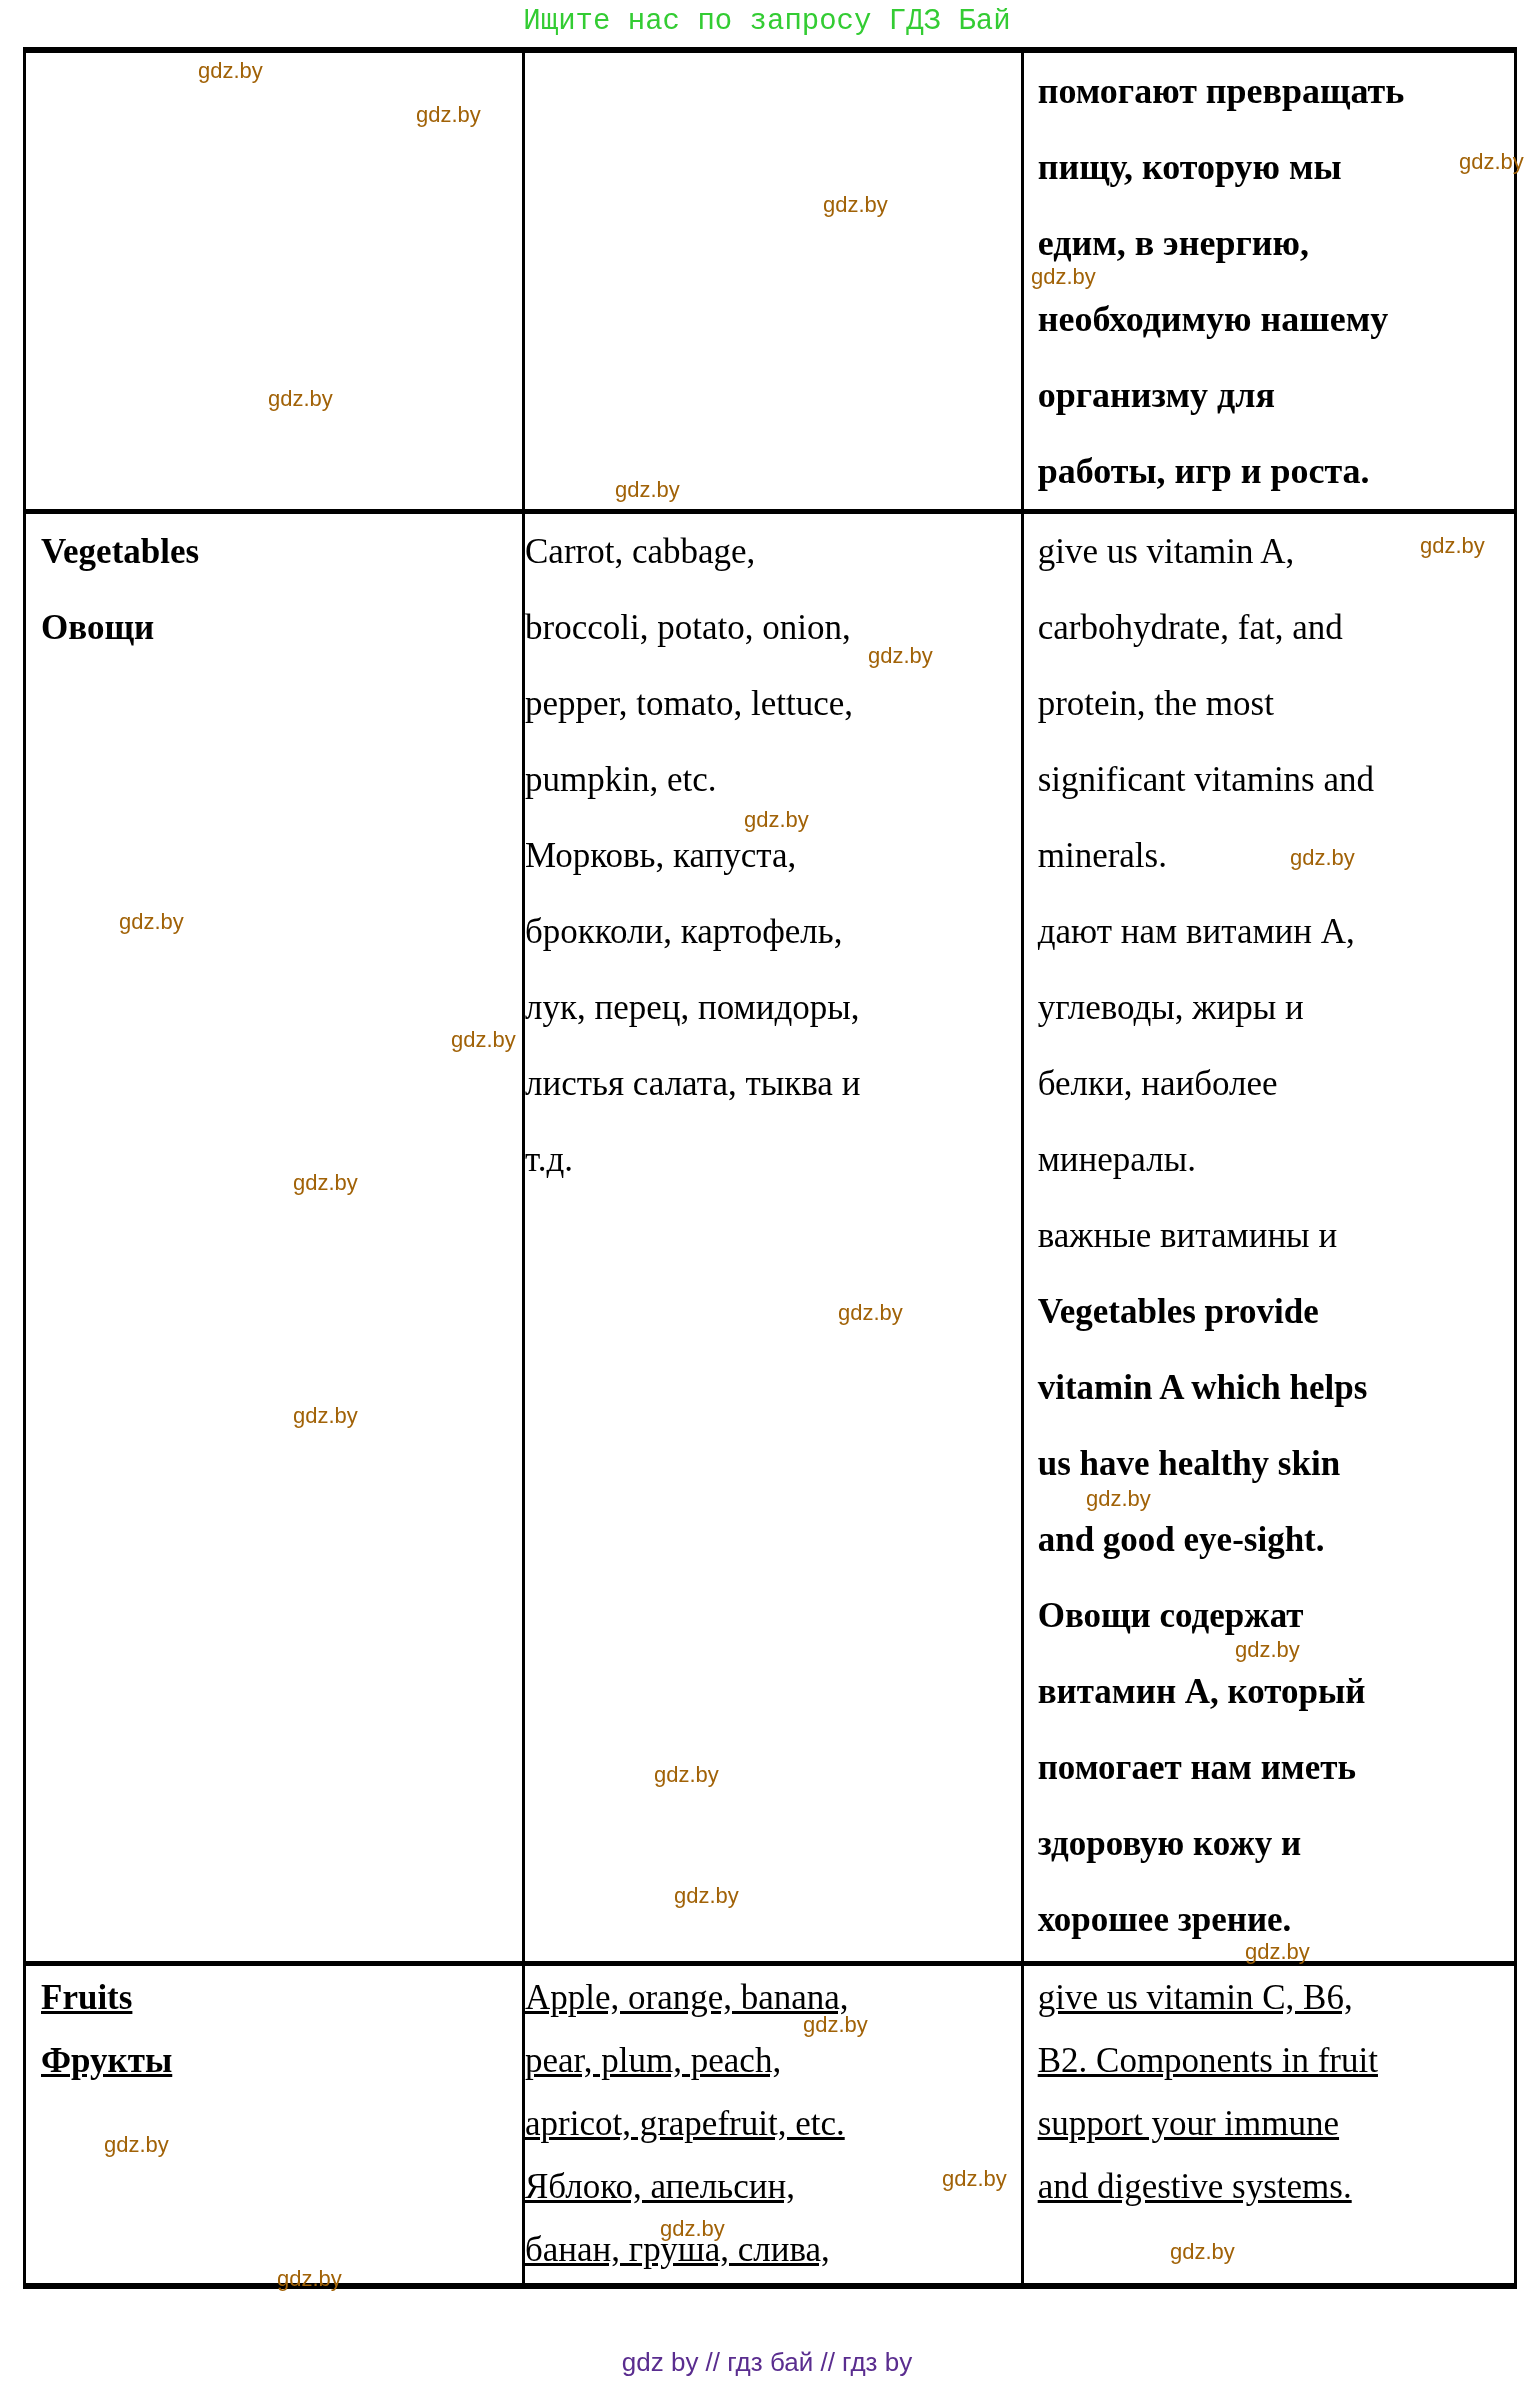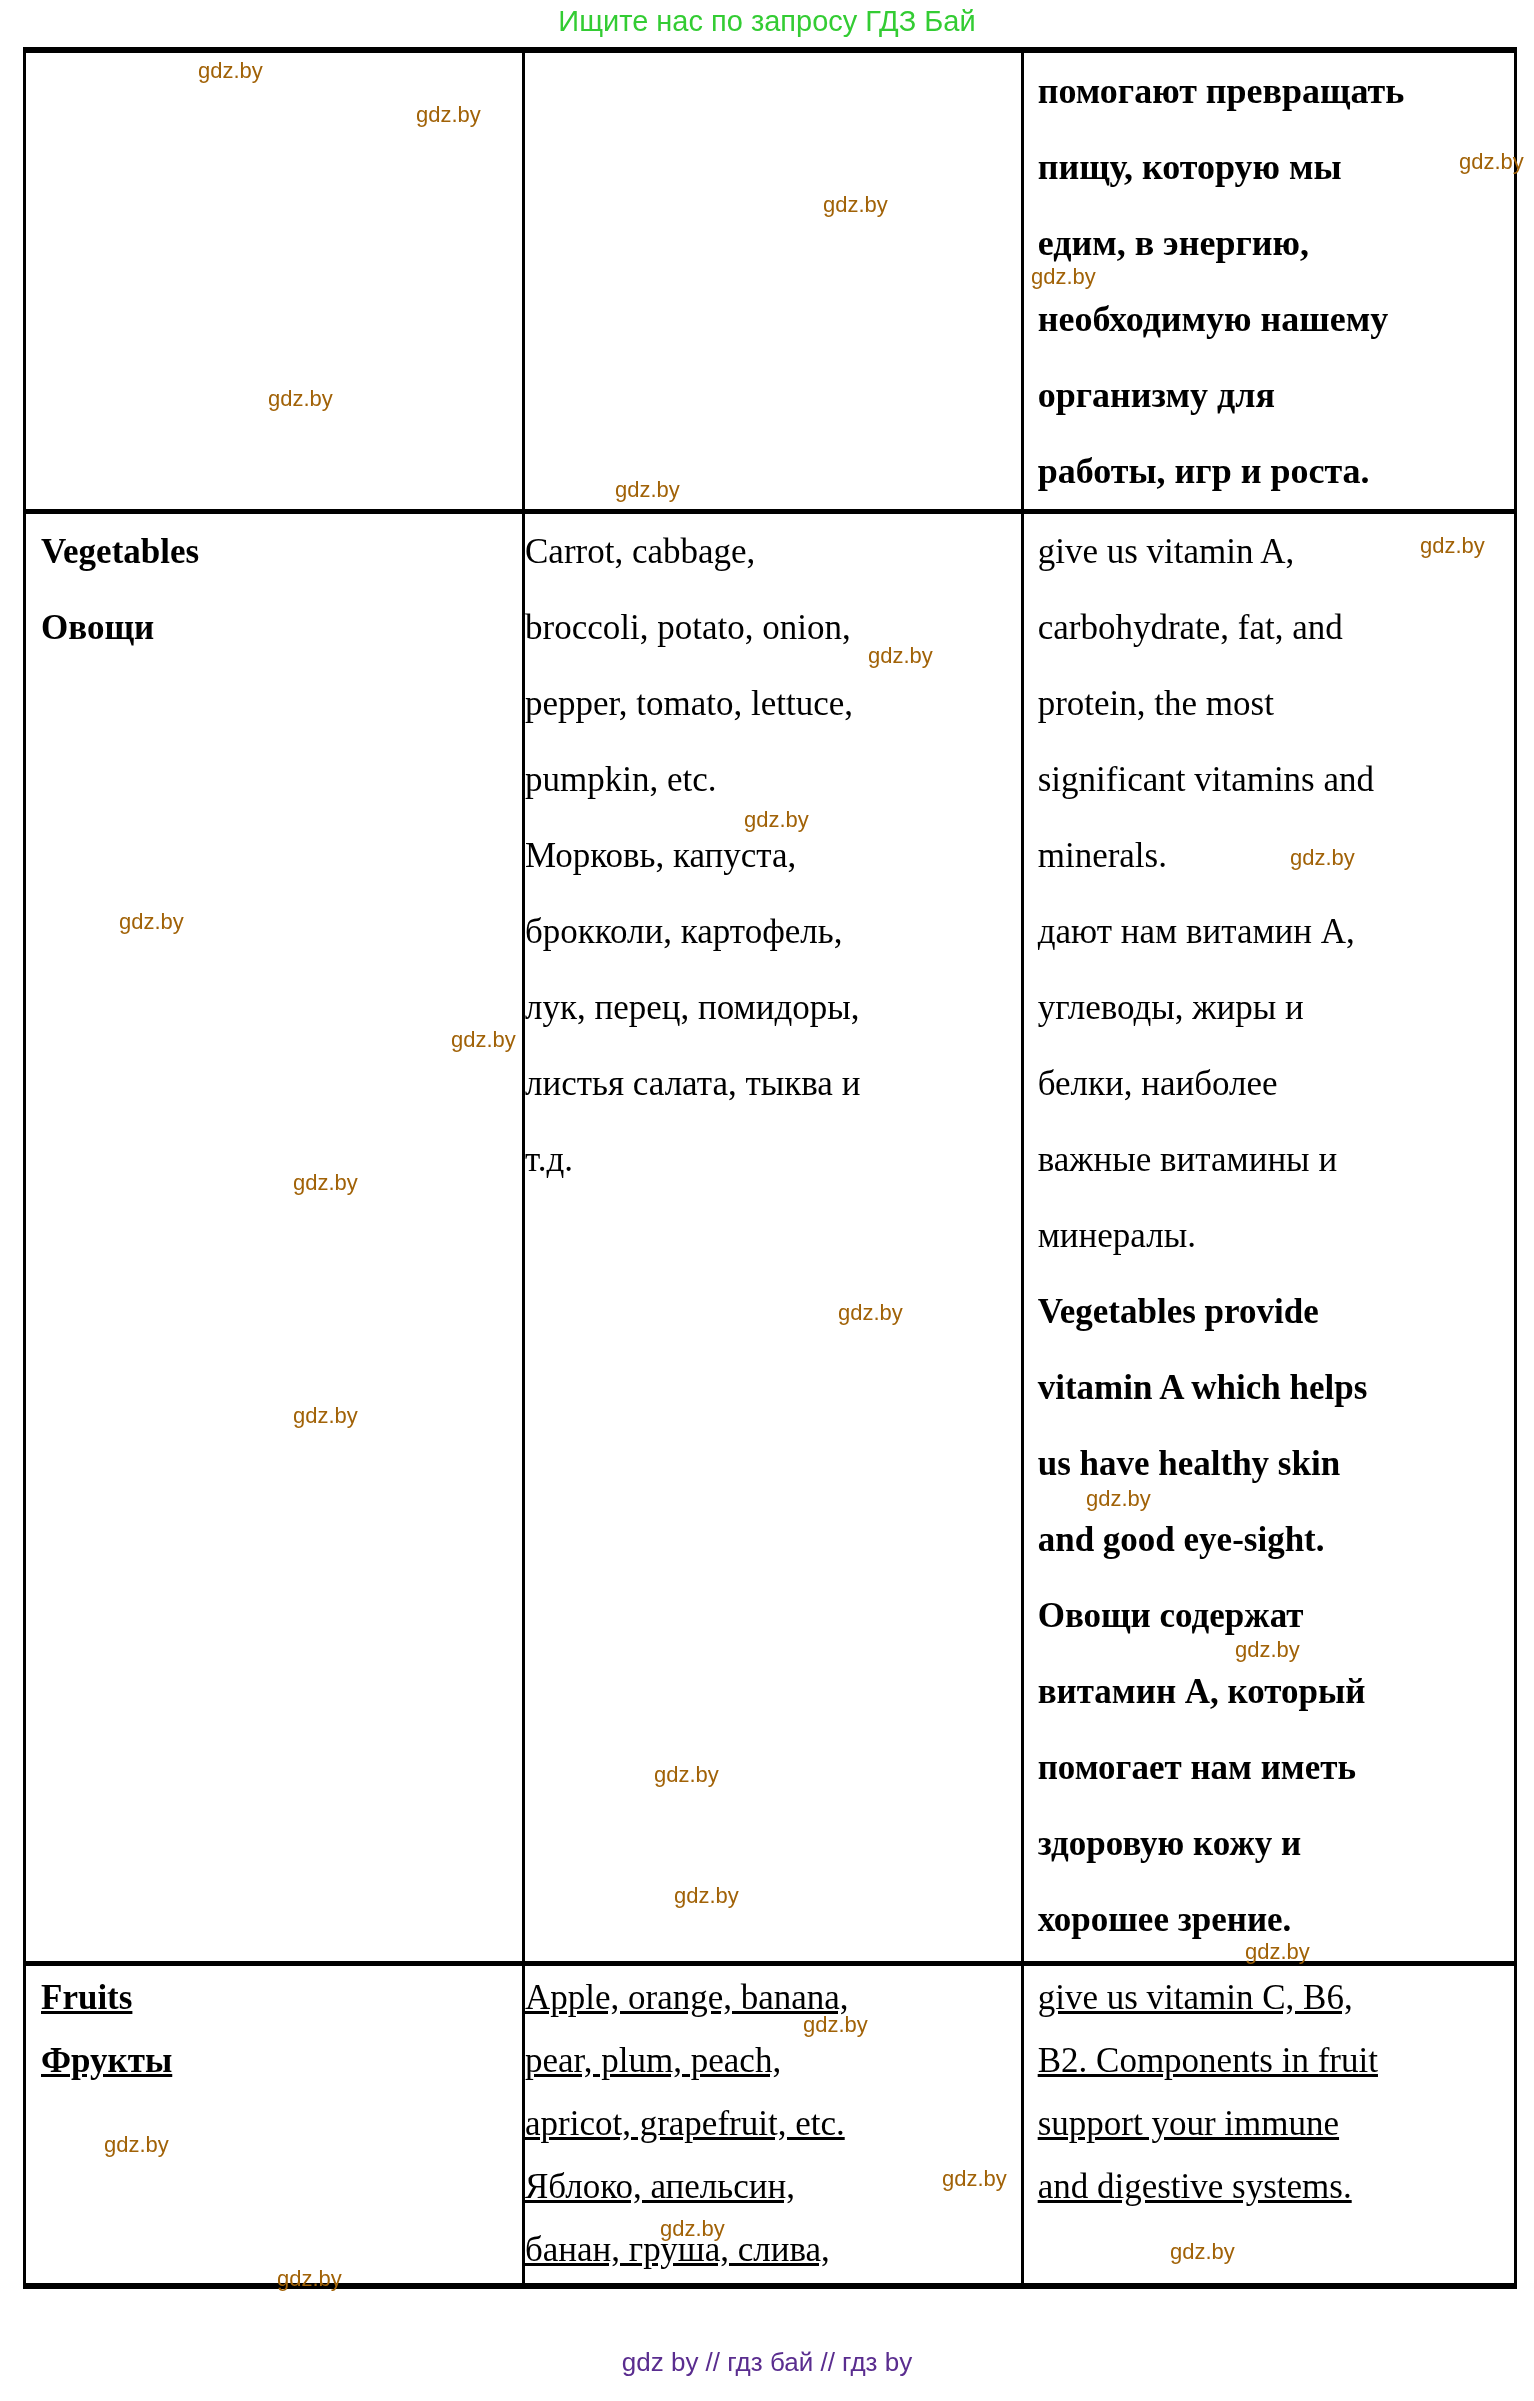--- a/index.html
+++ b/index.html
@@ -7,21 +7,21 @@
     width:1534px; height:2401px;
     background:#ffffff;
     position:relative;
     overflow:hidden;
     font-family:"Liberation Serif", serif;
     color:#000;
   }
   .promo-header {
     position:absolute; top:4.6px; left:0; width:1534px;
     text-align:center;
-    font-family:Liberation Sans, sans-serif;
+    font-family:Liberation Mono, monospace;
     font-size:29px; line-height:33px;
   }
   .food-table {
     position:absolute; left:23px; top:47px;
     width:1494px; height:2242px;
     box-sizing:border-box;
     border:3px solid #000;
     border-top-width:6px;
     border-bottom-width:6px;
     display:flex; flex-direction:column;
@@ -91,22 +91,22 @@
       </div>
     <div class="cell cell-ben">
         <div class="line">give us vitamin A,</div>
         <div class="line">carbohydrate, fat, and</div>
         <div class="line">protein, the most</div>
         <div class="line">significant vitamins and</div>
         <div class="line">minerals.</div>
         <div class="line">дают нам витамин А,</div>
         <div class="line">углеводы, жиры и</div>
         <div class="line">белки, наиболее</div>
+        <div class="line">минералы.</div>
         <div class="line">важные витамины и</div>
-        <div class="line">минералы.</div>
         <div class="line bold">Vegetables provide</div>
         <div class="line bold">vitamin A which helps</div>
         <div class="line bold">us have healthy skin</div>
         <div class="line bold">and good eye-sight.</div>
         <div class="line bold">Овощи содержат</div>
         <div class="line bold">витамин А, который</div>
         <div class="line bold">помогает нам иметь</div>
         <div class="line bold">здоровую кожу и</div>
         <div class="line bold">хорошее зрение.</div>
       </div>

